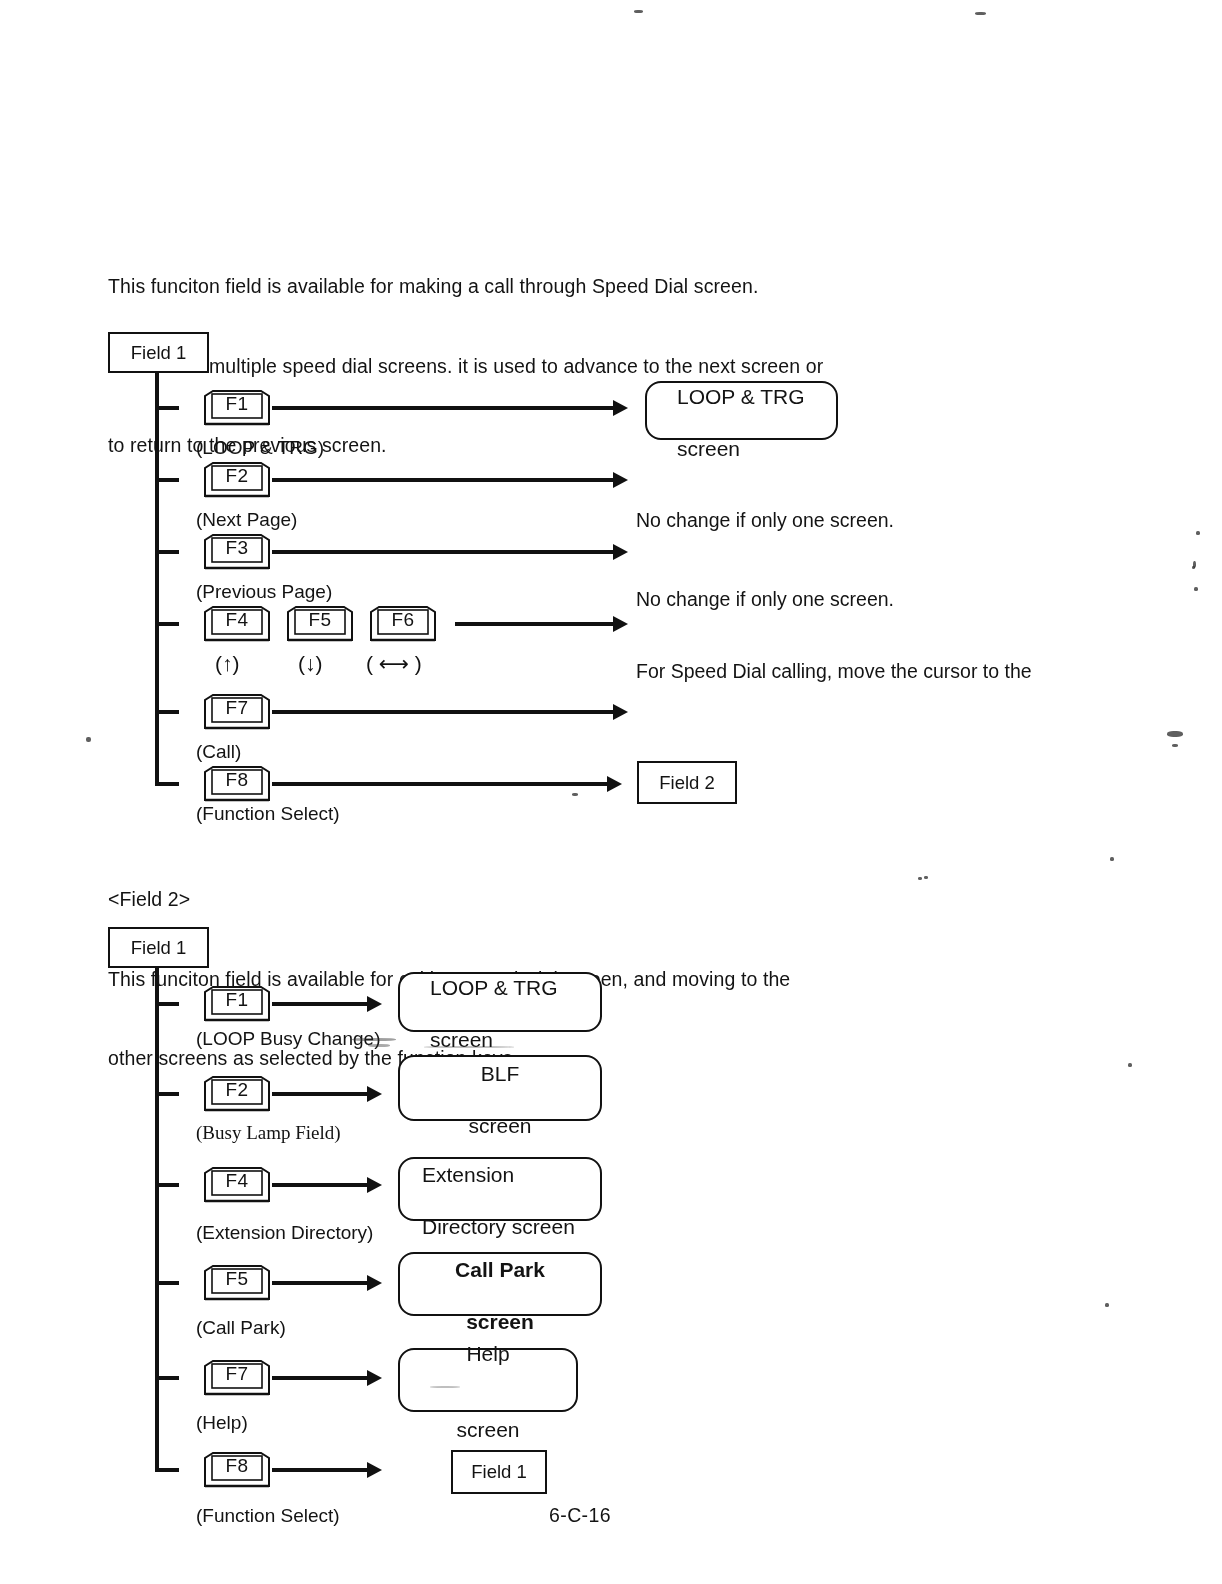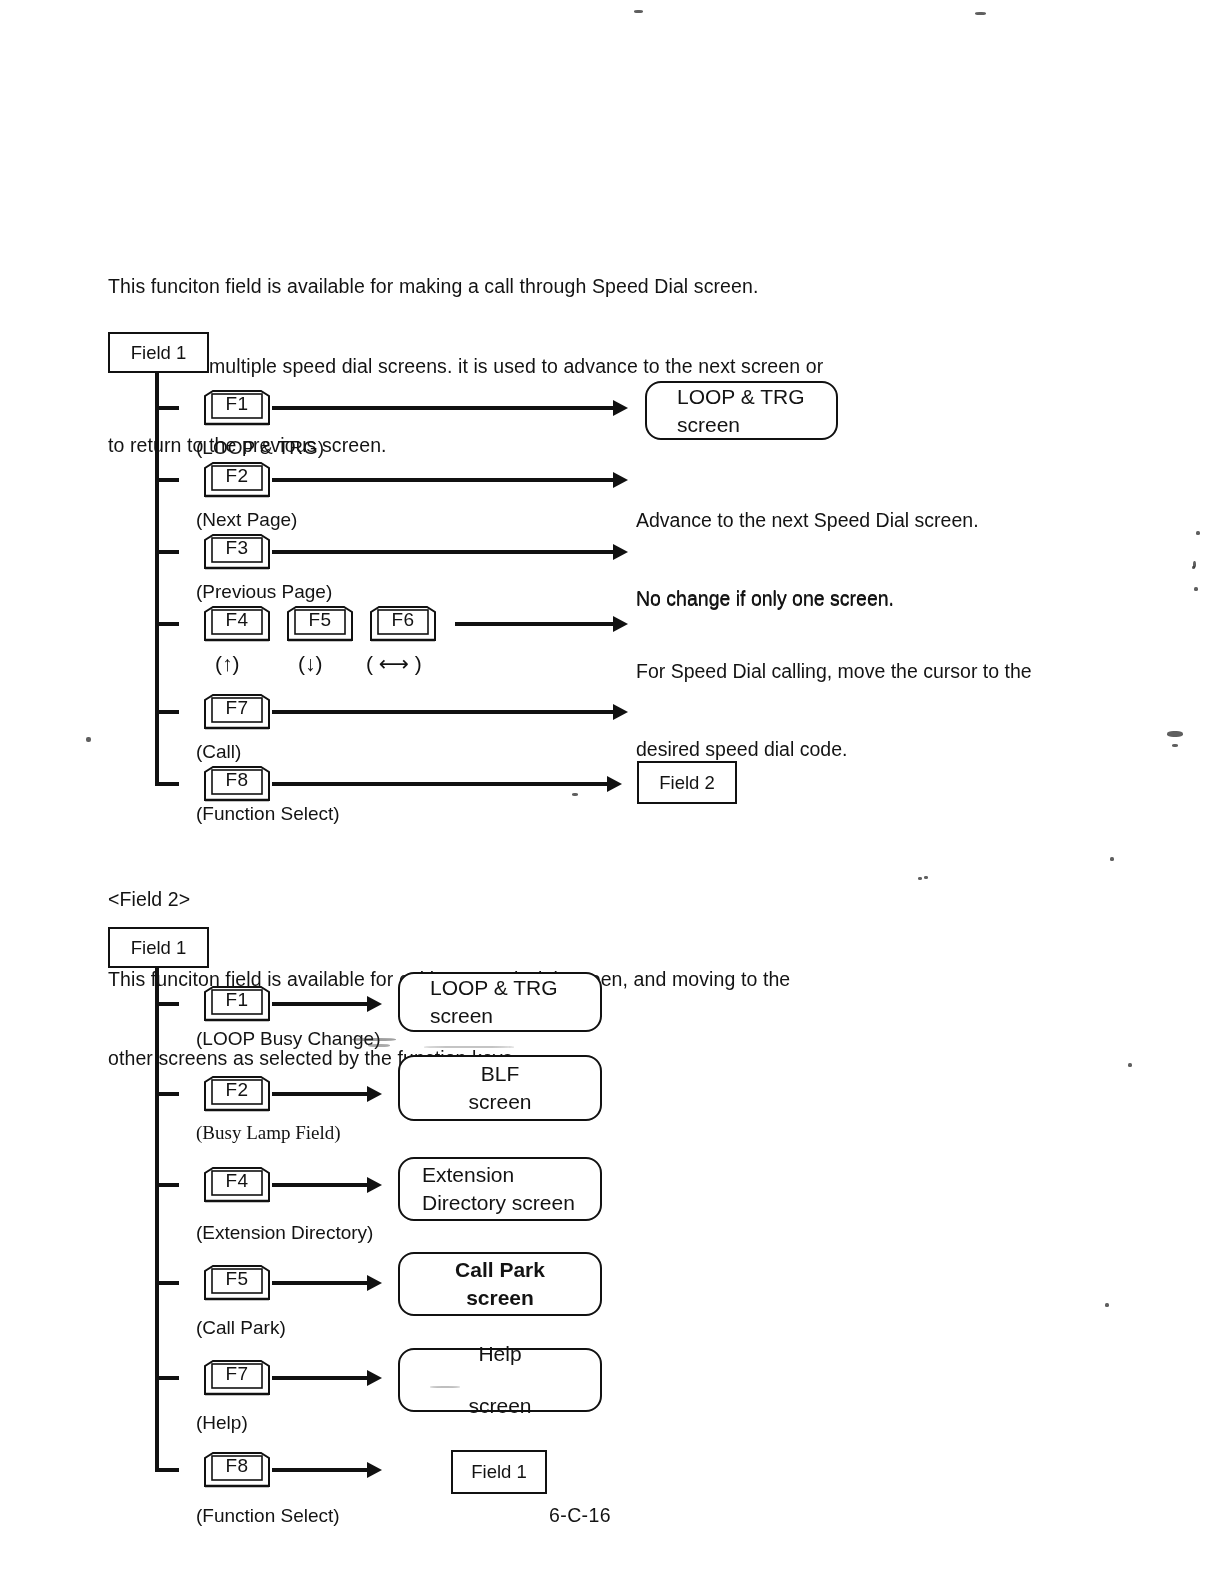--- a/index.html
+++ b/index.html
@@ -41,21 +41,21 @@
     border-radius:16px;
     background:#fff;
     box-sizing:border-box;
     display:flex;flex-direction:column;justify-content:center;
     font-size:21px;
     line-height:28px;
     color:#131313;
   }
   .screenbox.left{align-items:flex-start;padding-left:30px;}
   .screenbox.center{align-items:center;}
-  .screenbox span{display:block;white-space:pre;}
+  .screenbox span{display:block;white-space:pre;margin-top:24px;}
 
   
   .keycap{
     position:absolute;
     width:68px;height:36px;
   }
   .keycap .kc-svg{position:absolute;left:0;top:0;}
   .keycap .kc-label{
     position:absolute;left:0;top:0;width:68px;height:28px;
     display:flex;align-items:center;justify-content:center;
@@ -164,21 +164,20 @@
       <path d="M2 34 L66 34" stroke="#111" stroke-width="2.5"></path>
     </svg>
     <div class="kc-label">F2</div>
   </div>
   <div class="arrow" style="left:272px;top:472px;width:356px;">
     <div class="shaft" style="width:342px;"></div>
     <div class="head" style="left:341px;"></div>
   </div>
   <div class="caption" style="left:196px;top:509px;">(Next Page)</div>
   <div class="annot" style="left:636px;top:455px;">
-    <span class="ln">Advance to the next Speed Dial screen.</span>
     <span class="ln">No change if only one screen.</span>
   </div>
 
   <div class="keycap" style="left:203px;top:534px;">
     <svg class="kc-svg" width="68" height="36" viewBox="0 0 68 36">
       <path d="M2 34 L2 6 L10 1 L58 1 L66 6 L66 34 Z" fill="#fff" stroke="#111" stroke-width="2"></path>
       <rect x="9" y="4" width="50" height="24" fill="#fff" stroke="#111" stroke-width="1.6"></rect>
       <path d="M2 34 L66 34" stroke="#111" stroke-width="2.5"></path>
     </svg>
     <div class="kc-label">F3</div>
@@ -218,21 +217,20 @@
   </div>
   <div class="arrow" style="left:455px;top:616px;width:173px;">
     <div class="shaft" style="width:159px;"></div>
     <div class="head" style="left:158px;"></div>
   </div>
   <div class="symcap" style="left:215px;top:652px;">(↑)</div>
   <div class="symcap" style="left:298px;top:652px;">(↓)</div>
   <div class="symcap" style="left:366px;top:652px;">( ⟷ )</div>
   <div class="annot" style="left:636px;top:606px;">
     <span class="ln">For Speed Dial calling, move the cursor to the</span>
-    <span class="ln">desired speed dial code.</span>
   </div>
 
   <div class="keycap" style="left:203px;top:694px;">
     <svg class="kc-svg" width="68" height="36" viewBox="0 0 68 36">
       <path d="M2 34 L2 6 L10 1 L58 1 L66 6 L66 34 Z" fill="#fff" stroke="#111" stroke-width="2"></path>
       <rect x="9" y="4" width="50" height="24" fill="#fff" stroke="#111" stroke-width="1.6"></rect>
       <path d="M2 34 L66 34" stroke="#111" stroke-width="2.5"></path>
     </svg>
     <div class="kc-label">F7</div>
   </div>
@@ -356,21 +354,21 @@
       <rect x="9" y="4" width="50" height="24" fill="#fff" stroke="#111" stroke-width="1.6"></rect>
       <path d="M2 34 L66 34" stroke="#111" stroke-width="2.5"></path>
     </svg>
     <div class="kc-label">F7</div>
   </div>
   <div class="arrow" style="left:272px;top:1370px;width:110px;">
     <div class="shaft" style="width:96px;"></div>
     <div class="head" style="left:95px;"></div>
   </div>
   <div class="caption" style="left:196px;top:1412px;">(Help)</div>
-  <div class="screenbox center" style="left:398px;top:1348px;width:204px;height:64px;gap:24px;">
+  <div class="screenbox center" style="left:398px;top:1348px;width:180px;height:64px;gap:24px;">
     <span>Help</span>
     <span>screen</span>
   </div>
 
   <div class="keycap" style="left:203px;top:1452px;">
     <svg class="kc-svg" width="68" height="36" viewBox="0 0 68 36">
       <path d="M2 34 L2 6 L10 1 L58 1 L66 6 L66 34 Z" fill="#fff" stroke="#111" stroke-width="2"></path>
       <rect x="9" y="4" width="50" height="24" fill="#fff" stroke="#111" stroke-width="1.6"></rect>
       <path d="M2 34 L66 34" stroke="#111" stroke-width="2.5"></path>
     </svg>

